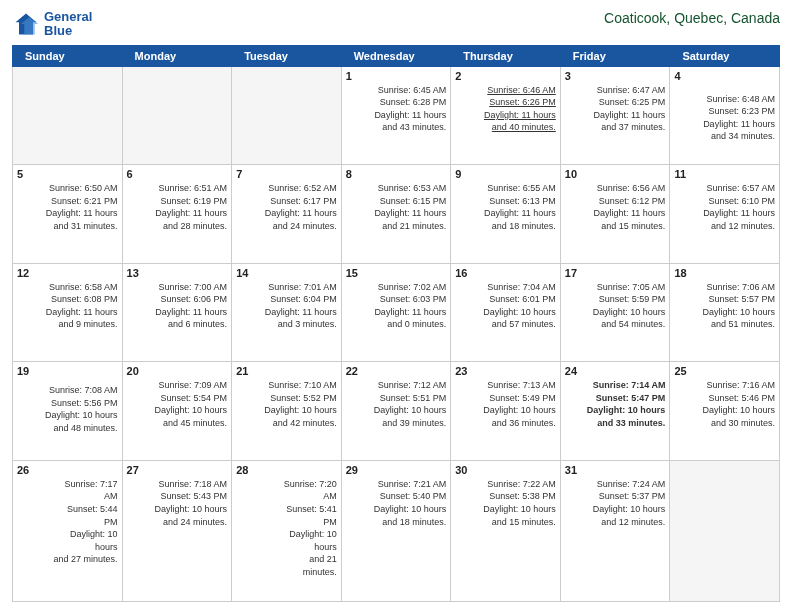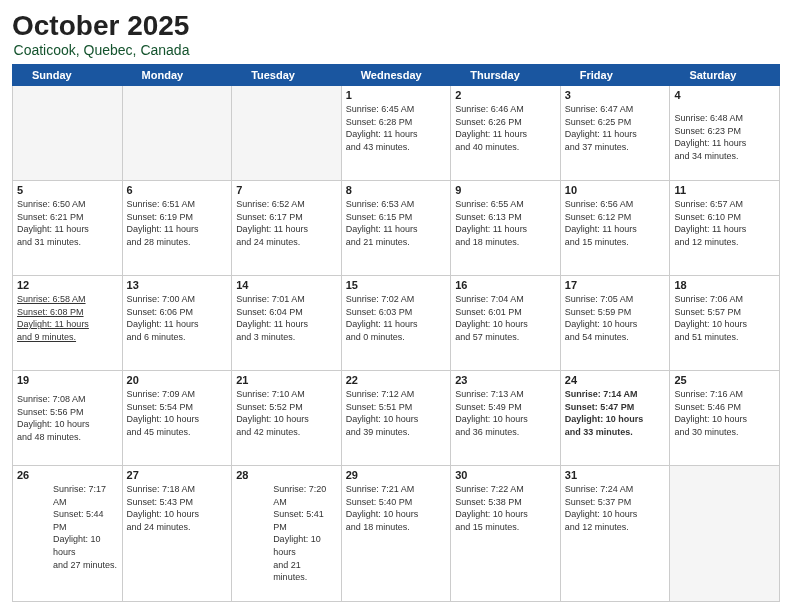--- a/index.html
+++ b/index.html
@@ -55,21 +55,21 @@
       border: 1px solid #ccc;
       border-collapse: collapse;
       width: 100%;
       table-layout: fixed;
     }
     .calendar th {
       background: #1a56a0;
       color: #fff;
       font-size: 11px;
       font-weight: bold;
-      padding: 4px 19px;
+      padding: 4px 12px;
       text-align: left;
       border: 1px solid #1a56a0;
     }
     .calendar td {
       border: 1px solid #ccc;
       vertical-align: top;
       padding: 3px 4px;
       font-size: 9.5px;
       color: #222;
       background: #fff;
@@ -81,32 +81,43 @@
     .day-num {
       font-size: 11px;
       font-weight: bold;
       margin-bottom: 2px;
       color: #222;
     }
     .day-info {
       font-size: 9px;
       color: #333;
       line-height: 1.4;
+      text-align: right;
     }
     tr:last-child td {
       height: 80px;
     }
   </style>
 </head>
 <body>
 
 <div class="page">
   <div class="header">
+    <div class="logo">
+      <svg class="logo-icon" viewBox="0 0 32 32">
+        <rect x="0" y="0" width="32" height="32" fill="white"></rect>
+        <polygon points="16,4 28,14 24,14 24,28 8,28 8,14 4,14" fill="#1a56a0"></polygon>
+        <polygon points="20,8 30,16 26,16 26,28 14,28 14,16 10,16" fill="#4a90d9" opacity="0.6"></polygon>
+      </svg>
+      <div>
+        <div class="logo-text">General</div>
+        <div class="logo-text">Blue</div>
+      </div>
+    </div>
     <div class="title-block">
-      <div class="month-title">October 2025</div>
       <div class="location-title">Coaticook, Quebec, Canada</div>
     </div>
   </div>
 
   <table class="calendar">
     <thead>
       <tr>
       <th>Sunday</th>
           <th>Monday</th>
           <th>Tuesday</th>
@@ -123,21 +134,21 @@
           <td class="empty"></td>
           <td>
             <div class="day-num">1</div>
             <div class="day-info" style="white-space: pre-line;">Sunrise: 6:45 AM
 Sunset: 6:28 PM
 Daylight: 11 hours
 and 43 minutes.</div>
           </td>
           <td>
             <div class="day-num">2</div>
-            <div class="day-info" style="white-space: pre-line;">Sunrise: 6:46 AM
+            <div class="day-info" style="white-space: pre-line; text-decoration: underline;">Sunrise: 6:46 AM
 Sunset: 6:26 PM
 Daylight: 11 hours
 and 40 minutes.</div>
           </td>
           <td>
             <div class="day-num">3</div>
             <div class="day-info" style="white-space: pre-line;">Sunrise: 6:47 AM
 Sunset: 6:25 PM
 Daylight: 11 hours
 and 37 minutes.</div>
@@ -197,21 +208,21 @@
             <div class="day-num">11</div>
             <div class="day-info" style="white-space: pre-line;">Sunrise: 6:57 AM
 Sunset: 6:10 PM
 Daylight: 11 hours
 and 12 minutes.</div>
           </td>
         </tr>
         <tr>
           <td>
             <div class="day-num">12</div>
-            <div class="day-info" style="white-space: pre-line; text-decoration: underline;">Sunrise: 6:58 AM
+            <div class="day-info" style="white-space: pre-line;">Sunrise: 6:58 AM
 Sunset: 6:08 PM
 Daylight: 11 hours
 and 9 minutes.</div>
           </td>
           <td>
             <div class="day-num">13</div>
             <div class="day-info" style="white-space: pre-line;">Sunrise: 7:00 AM
 Sunset: 6:06 PM
 Daylight: 11 hours
 and 6 minutes.</div>

